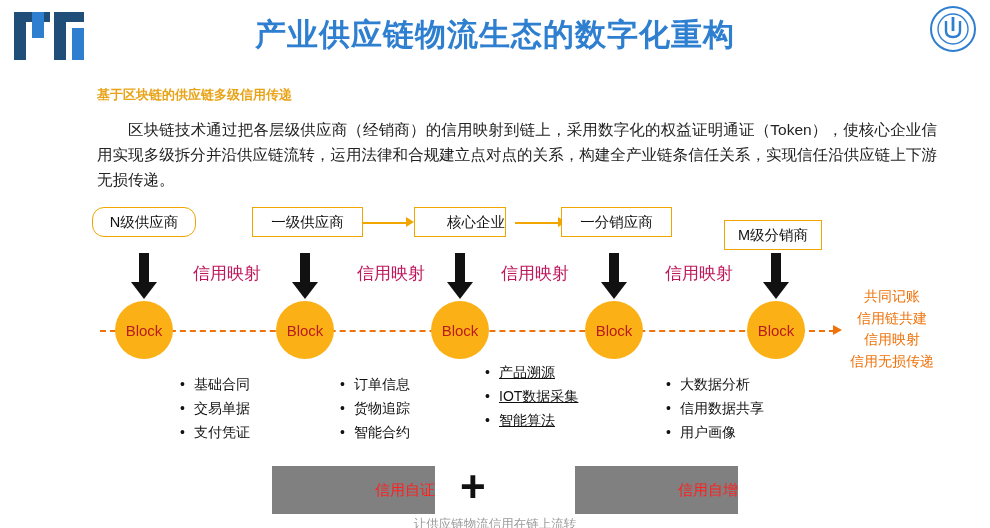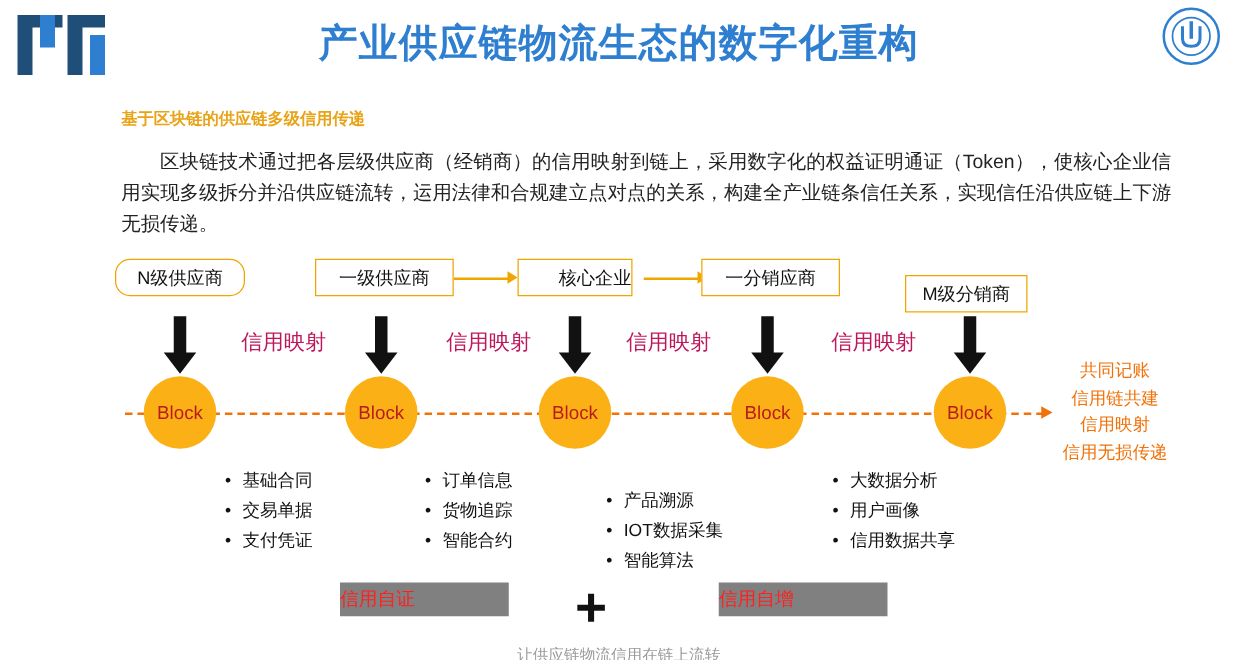--- a/index.html
+++ b/index.html
@@ -189,27 +189,28 @@
     color: #f0720a;
     line-height: 21.5px;
     text-align: center;
   }
 
   
   .summary-box {
     position: absolute;
     top: 466px;
     width: 135px;
-    height: 27px;
+    height: 48px;
     background: #808080;
     color: #ff2020;
     font-size: 15px;
     display: flex;
     align-items: center;
-    justify-content: flex-start;
+    justify-content: flex-end;
+    padding-left: 28px;
   }
   #summary-plus {
     position: absolute;
     left: 460px;
     top: 465px;
     font-size: 44px;
     font-weight: bold;
     color: #111111;
     line-height: 44px;
   }
@@ -321,30 +322,30 @@
   <div class="bullet-item"><span class="dot">•</span><span>交易单据</span></div>
   <div class="bullet-item"><span class="dot">•</span><span>支付凭证</span></div>
 </div>
 
 <div class="bullet-col" style="left:340px; top:372px;">
   <div class="bullet-item"><span class="dot">•</span><span>订单信息</span></div>
   <div class="bullet-item"><span class="dot">•</span><span>货物追踪</span></div>
   <div class="bullet-item"><span class="dot">•</span><span>智能合约</span></div>
 </div>
 
-<div class="bullet-col" style="left:485px; top:388px;">
+<div class="bullet-col" style="left:485px; top:360px;text-decoration:underline;">
   <div class="bullet-item"><span class="dot">•</span><span>产品溯源</span></div>
   <div class="bullet-item"><span class="dot">•</span><span>IOT数据采集</span></div>
   <div class="bullet-item"><span class="dot">•</span><span>智能算法</span></div>
 </div>
 
 <div class="bullet-col" style="left:638px; top:372px;margin-left:28px;">
   <div class="bullet-item"><span class="dot">•</span><span>大数据分析</span></div>
+  <div class="bullet-item"><span class="dot">•</span><span>信用数据共享</span></div>
   <div class="bullet-item"><span class="dot">•</span><span>用户画像</span></div>
-  <div class="bullet-item"><span class="dot">•</span><span>信用数据共享</span></div>
 </div>
 
 <div id="benefits">
   <div>共同记账</div>
   <div>信用链共建</div>
   <div>信用映射</div>
   <div>信用无损传递</div>
 </div>
 
 <div class="summary-box" style="left:272px;">

